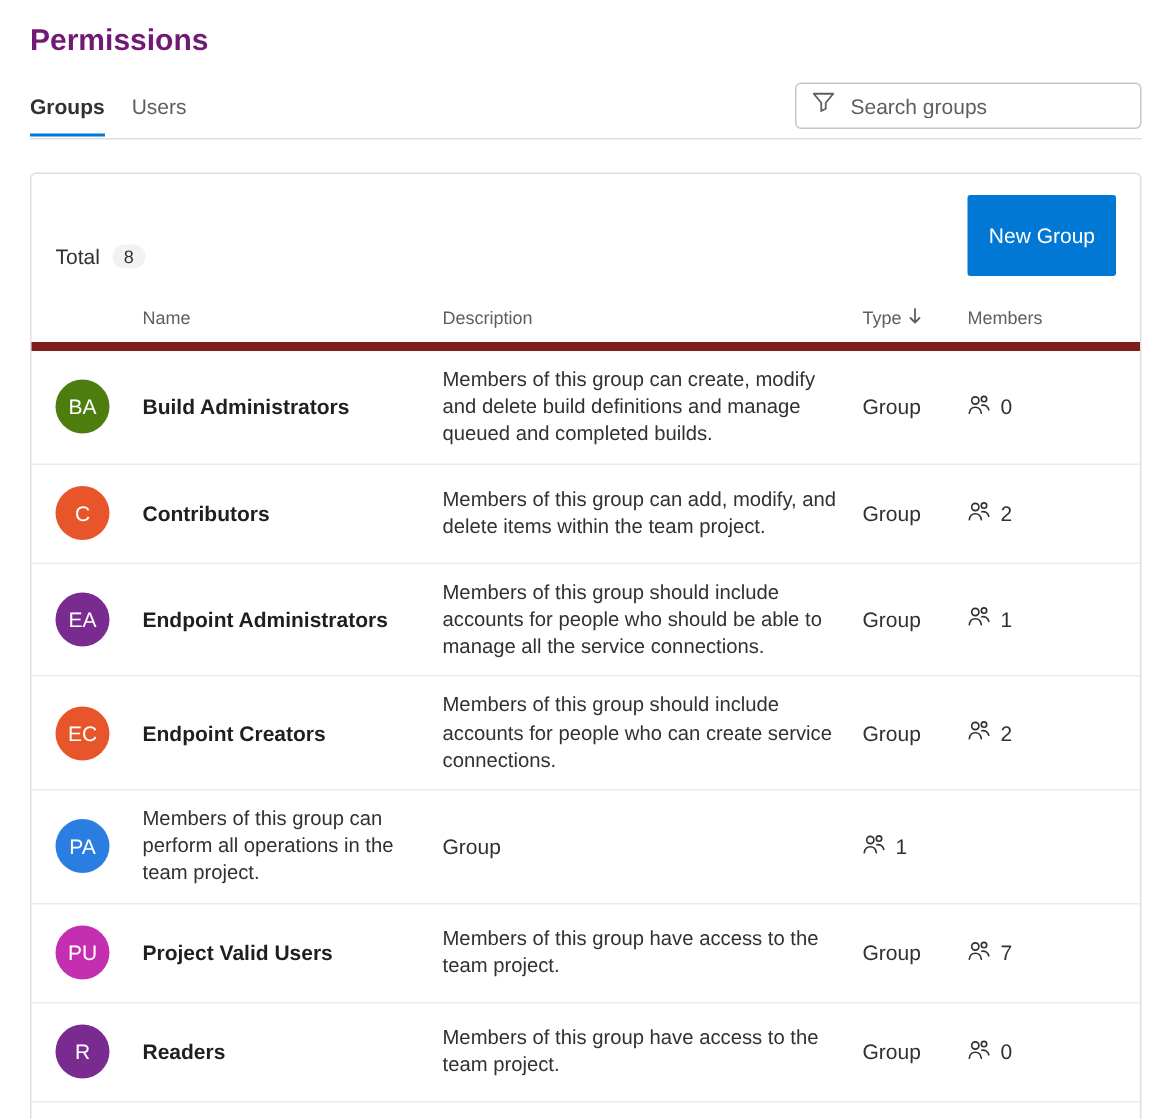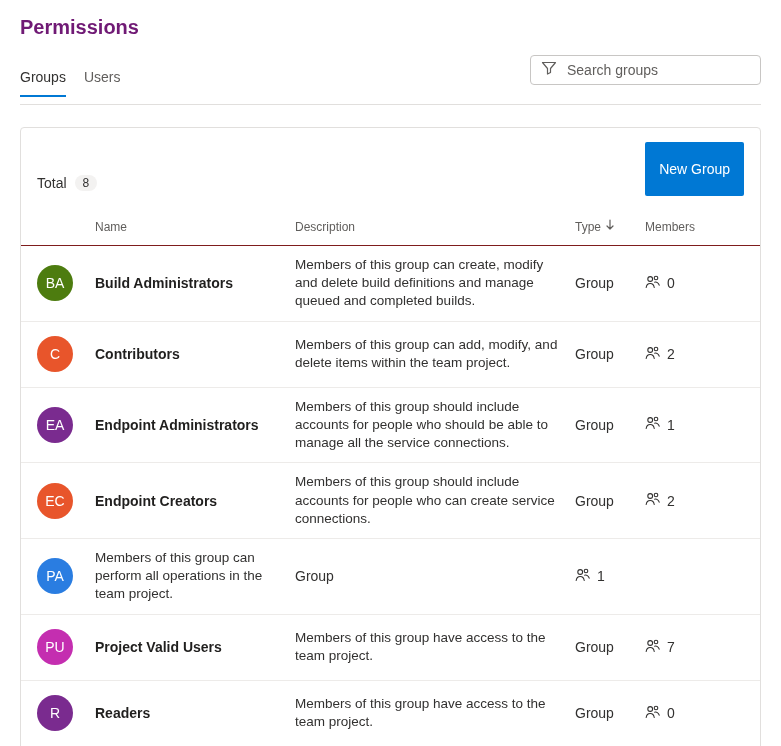--- a/index.html
+++ b/index.html
@@ -28,31 +28,31 @@
   .tabs { display: flex; gap: 18px; }
   .tab {
     padding: 6px 0 10px 0;
     font-size: 14px;
     color: #605e5c;
     cursor: pointer;
     border-bottom: 2px solid transparent;
   }
   .tab.active {
     color: #323130;
-    font-weight: 400;
+    font-weight: 700;
     border-bottom-color: #0078d4;
   }
   .search-wrap {
     display: flex;
     align-items: center;
     border: 1px solid #c8c6c4;
     border-radius: 4px;
     padding: 4px 10px;
     min-width: 170px;
-    margin-bottom: 19px;
+    margin-bottom: 6px;
   }
   .search-wrap svg { flex: 0 0 auto; margin-right: 8px; }
   .search-input {
     border: none;
     outline: none;
     font-size: 14px;
     flex: 1;
     color: #323130;
     background: transparent;
   }
@@ -91,21 +91,21 @@
     cursor: pointer;
   }
   .thead, .row {
     display: grid;
     grid-template-columns: 58px 200px 280px 70px 100px;
     align-items: center;
     padding: 0 16px;
   }
   .thead {
     height: 38px;
-    border-bottom: 1px solid #7f1d1d;
+    border-bottom: 6px solid #7f1d1d;
   }
   .th {
     font-size: 12px;
     color: #605e5c;
     display: flex;
     align-items: center;
     gap: 4px;
   }
   .row {
     min-height: 66px;

